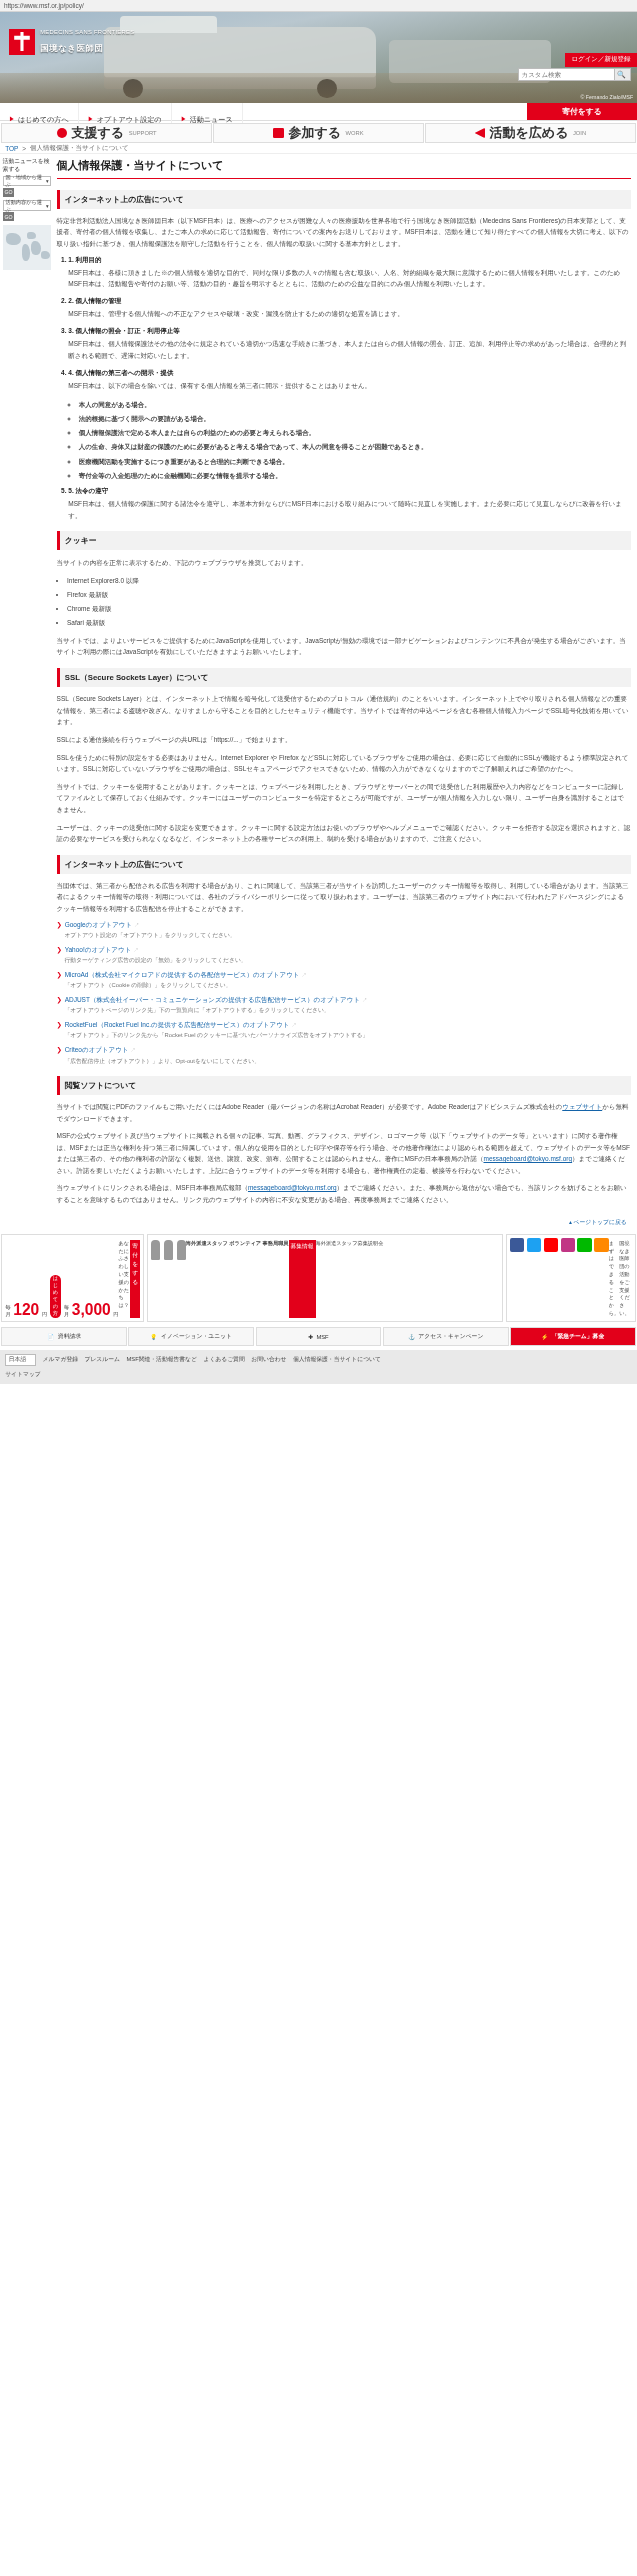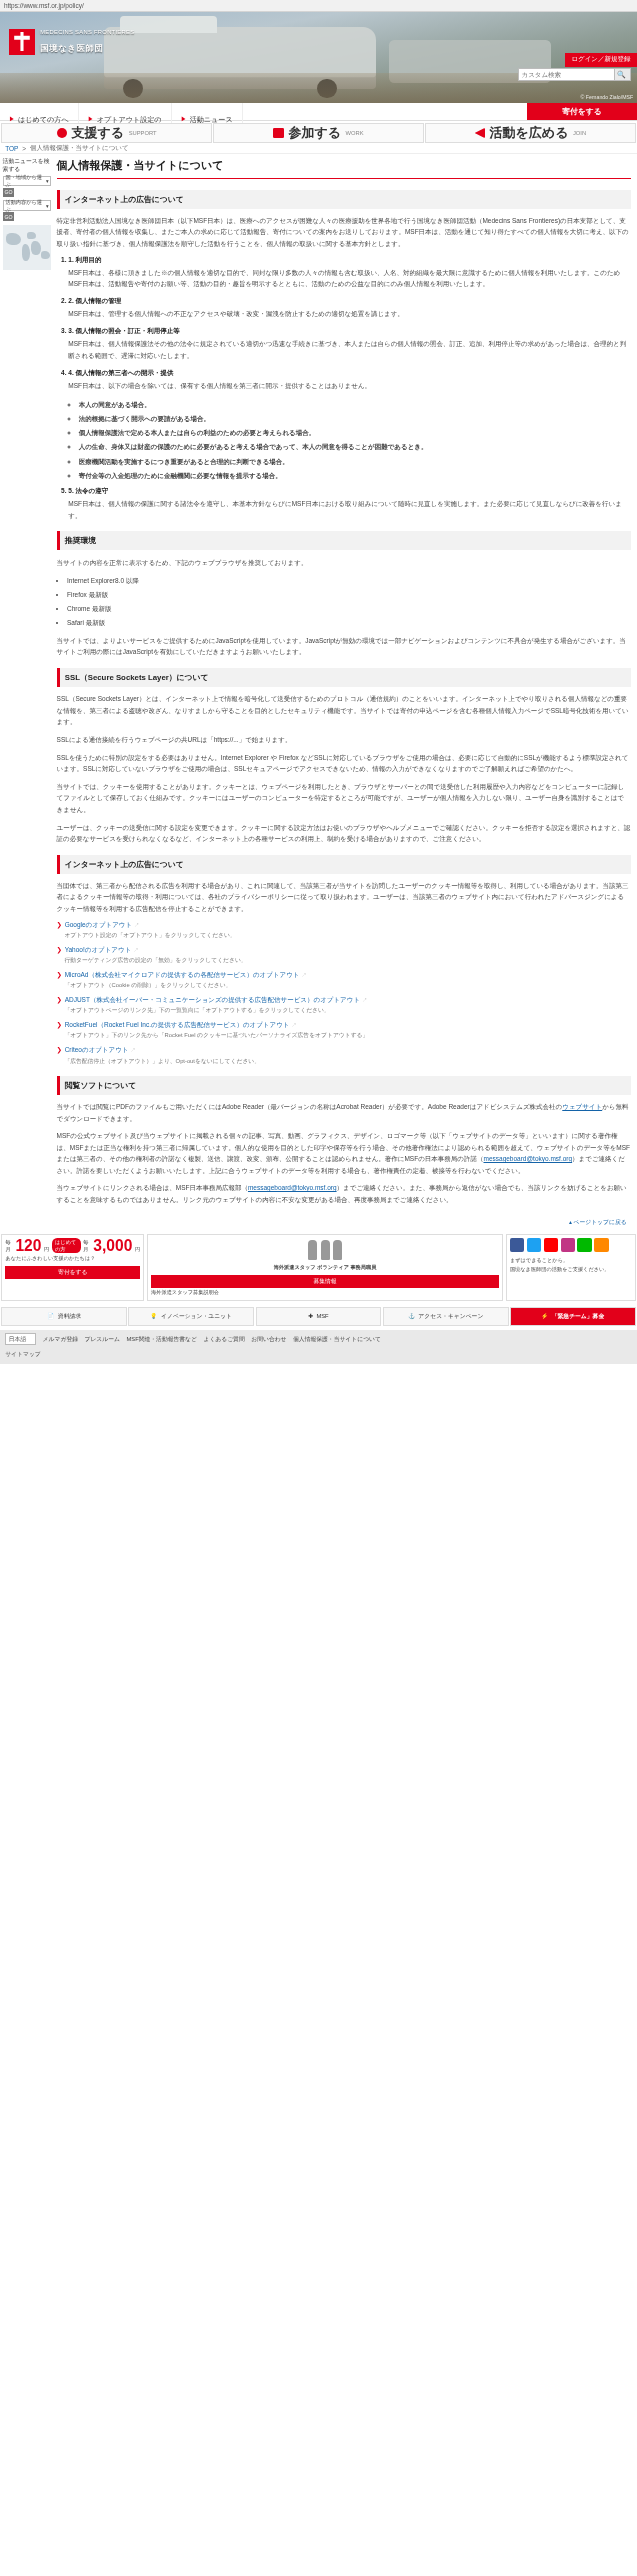--- a/index.html
+++ b/index.html
@@ -158,21 +158,21 @@
   .linklist .note{font-size:5.8px;color:#777;margin-left:7.8px;display:block;margin-top:1.3px;}
   .ext{font-size:5.2px;color:#888;}
 
   .totop{text-align:right;font-size:5.8px;color:#1463a8;padding:6.5px 3.9px 0 0;}
 
   
   .donate{
     margin:6.5px 1.3px 0 1.3px;display:flex;gap:2.6px;
   }
   .donate-card{
-    border:0.6px solid #ddd;background:#fff;padding:3.2px;display:flex;flex-direction:column;
+    border:0.6px solid #ddd;background:#fff;padding:3.2px;display:flex;flex-direction:row;
   }
   .d1{width:143px;}
   .d2{flex:1;}
   .d3{width:130px;}
   .price-row{display:flex;align-items:flex-end;gap:2.6px;}
   .price-big{color:#e2001a;font-weight:bold;font-size:15.6px;line-height:1;}
   .price-small{font-size:5.2px;color:#333;}
   .pill{
     background:#e2001a;color:#fff;font-size:5.2px;border-radius:5.2px;padding:0.6px 3.2px;
   }
@@ -332,21 +332,21 @@
           <li>医療機関活動を実施するにつき重要があると合理的に判断できる場合。</li>
           <li>寄付金等の入金処理のために金融機関に必要な情報を提示する場合。</li>
         </ul>
       </li>
       <li>
         <span>5. 法令の遵守</span>
         <p>MSF日本は、個人情報の保護に関する諸法令を遵守し、本基本方針ならびにMSF日本における取り組みについて随時に見直しを実施します。また必要に応じて見直しならびに改善を行います。</p>
       </li>
     </ol>
 
-    <div class="sec-head">推奨環境</div>
+    <div class="sec-head">クッキー</div>
     <p class="body">当サイトの内容を正常に表示するため、下記のウェブブラウザを推奨しております。</p>
     <ul class="dots">
       <li>Internet Explorer8.0 以降</li>
       <li>Firefox 最新版</li>
       <li>Chrome 最新版</li>
       <li>Safari 最新版</li>
     </ul>
 
     <p class="body">当サイトでは、よりよいサービスをご提供するためにJavaScriptを使用しています。JavaScriptが無効の環境では一部ナビゲーションおよびコンテンツに不具合が発生する場合がございます。当サイトご利用の際にはJavaScriptを有効にしていただきますようお願いいたします。</p>
 

